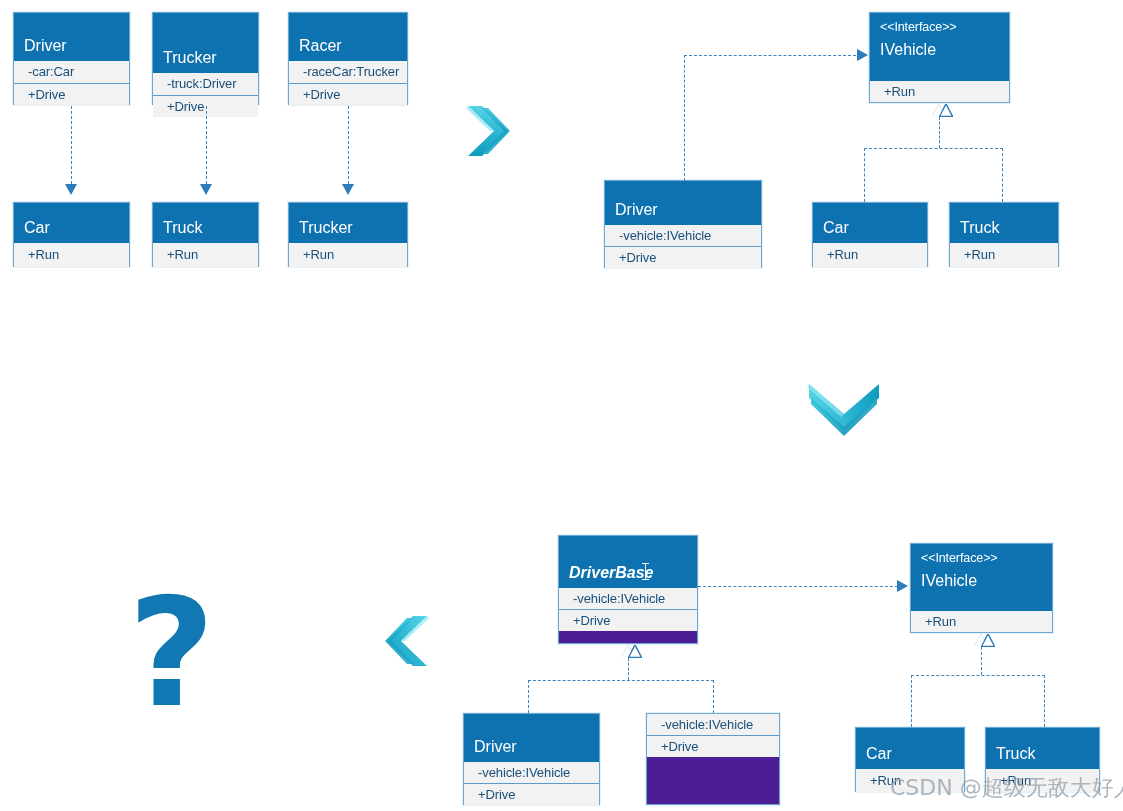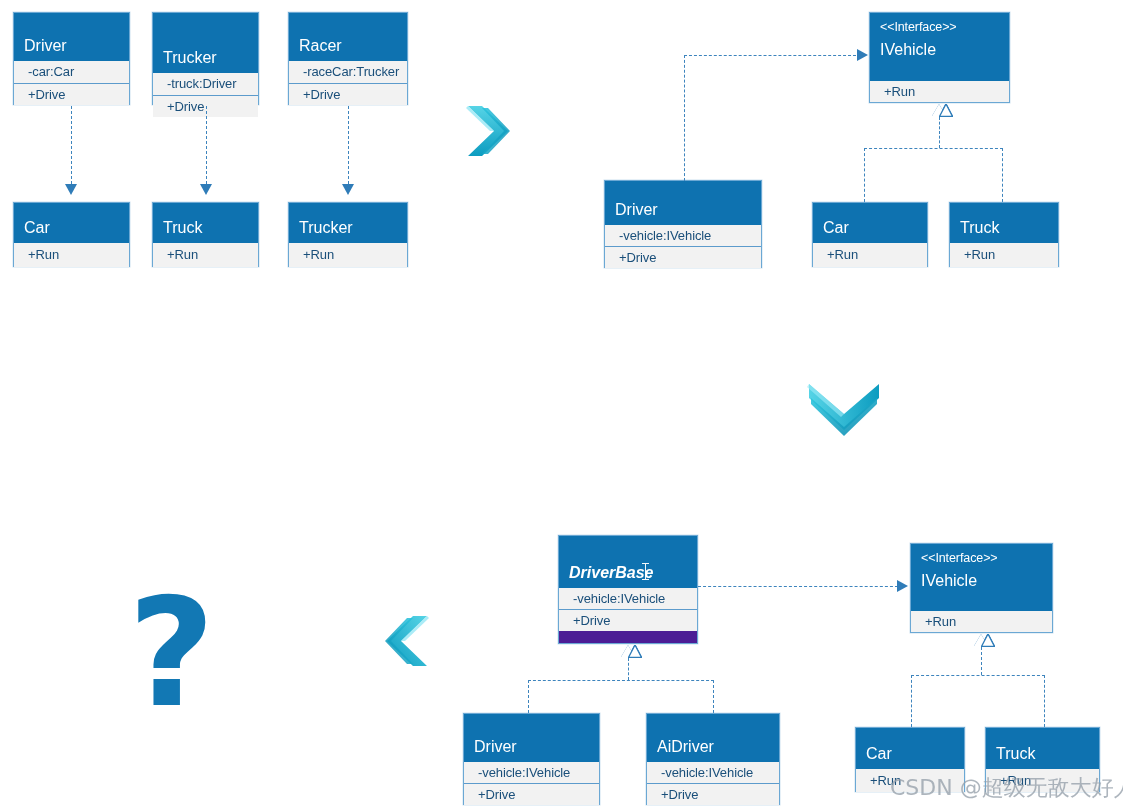--- a/index.html
+++ b/index.html
@@ -309,23 +309,20 @@
 
   <div class="uml-box" style="left:463px; top:713px; width:137px; height:92px;">
     <div class="uml-header" style="height:48px;">
       <span class="cls-name">Driver</span>
     </div>
     <div class="uml-row attr" style="height:22px;">-vehicle:IVehicle</div>
     <div class="uml-row" style="height:21px;">+Drive</div>
   </div>
 
   <div class="uml-box" style="left:646px; top:713px; width:134px; height:92px;">
-    <div class="uml-header" style="height:48px;">
-      <span class="cls-name">AiDriver</span>
-    </div>
     <div class="uml-row attr" style="height:22px;">-vehicle:IVehicle</div>
     <div class="uml-row" style="height:21px;">+Drive</div>
   </div>
 
   <div class="uml-box" style="left:910px; top:543px; width:143px; height:90px;">
     <div class="uml-header" style="height:67px; justify-content:flex-start; padding-top:7px;">
       <span class="stereotype">&lt;&lt;Interface&gt;&gt;</span>
       <span class="cls-name">IVehicle</span>
     </div>
     <div class="uml-row" style="height:21px;">+Run</div>

